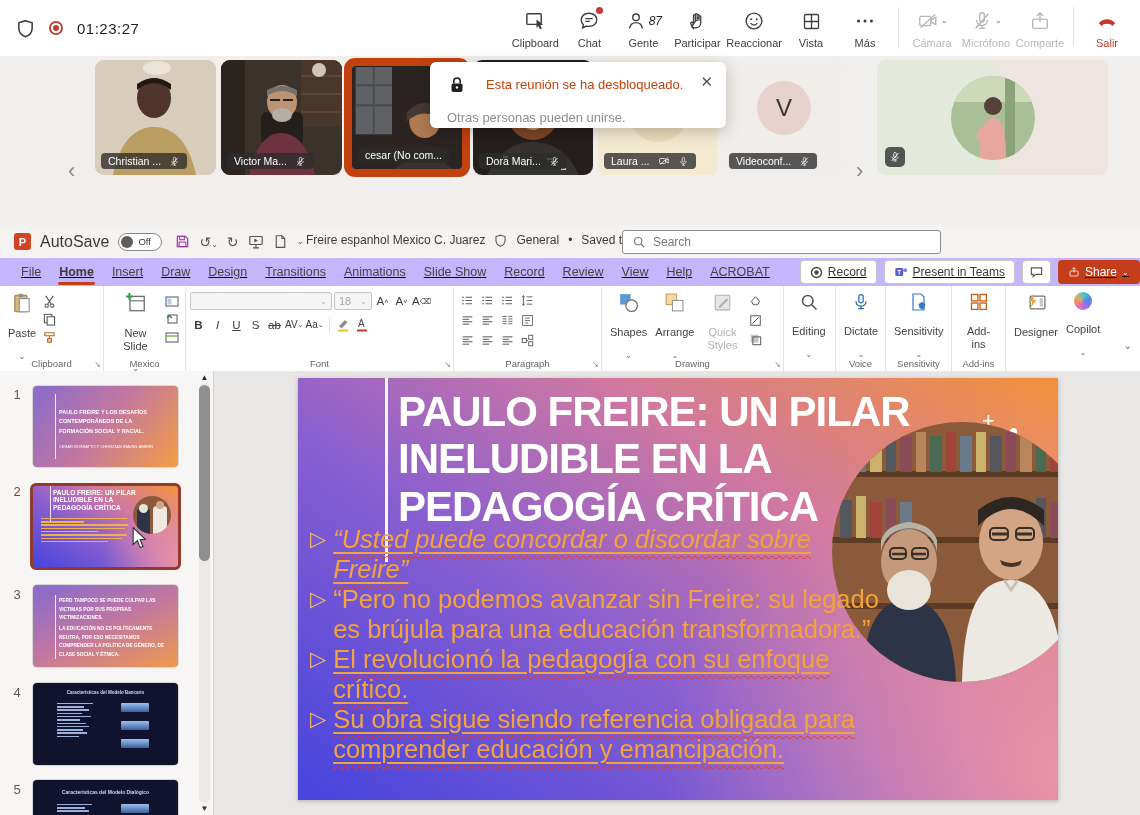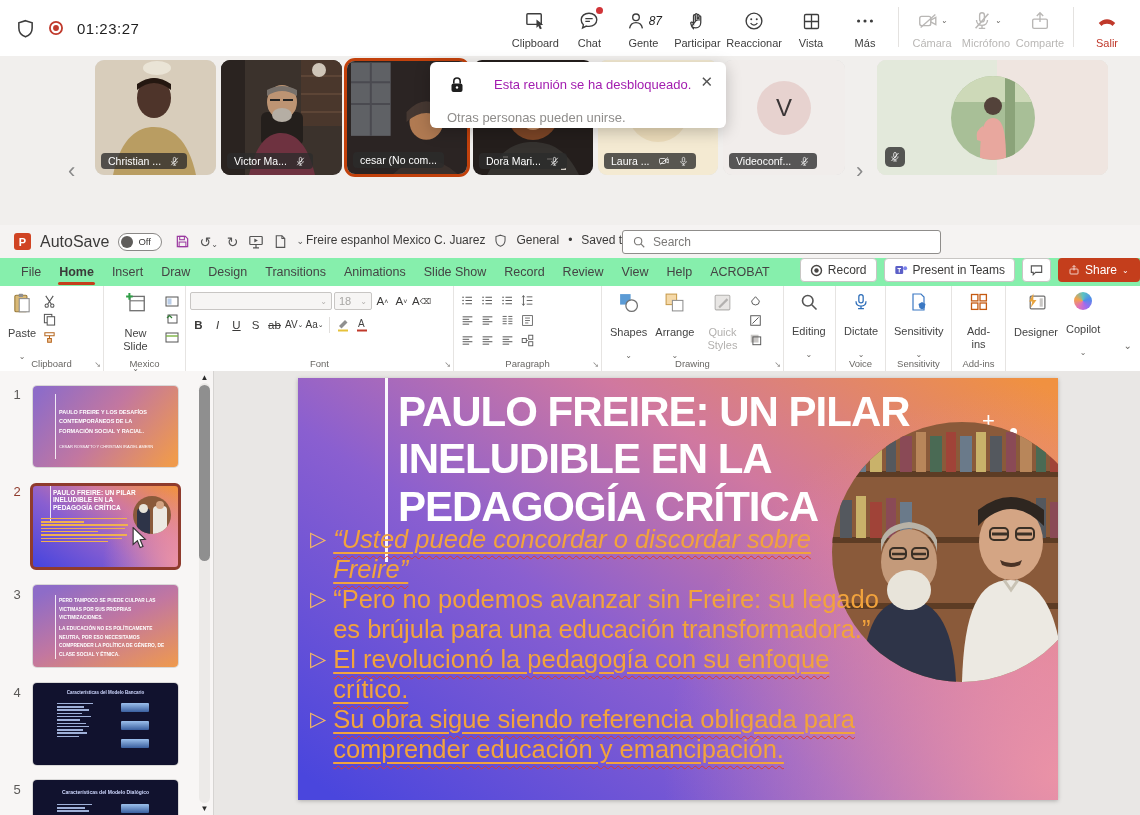--- a/index.html
+++ b/index.html
@@ -19,33 +19,33 @@
   .mbtn.disabled svg{stroke:#b9b7b5;}
   .vsep{width:1px;background:#e4e2e0;height:40px;margin:4px 6px 0;}
   .chatdot{position:absolute;width:7px;height:7px;border-radius:50%;background:#d13438;top:-2px;right:-3px;}
   .pplcount{font-size:12px;color:#1f1f1f;}
   .salir{color:#c0392b;}
 
   
   .strip{position:absolute;top:56px;left:0;right:0;height:169px;background:#f1efed;}
   .tile{position:absolute;top:60px;height:115px;border-radius:9px;overflow:hidden;background:#ddd;}
   .tile svg{width:100%;height:100%;}
-  .tile.sel{top:58px;height:119px;border:3px solid #c2410c;border-radius:11px;box-sizing:border-box;}
+  .tile.sel{top:58px;height:119px;border:8px solid #c2410c;border-radius:11px;box-sizing:border-box;}
   .tag{position:absolute;left:6px;bottom:6px;background:rgba(43,43,43,.78);color:#fff;border-radius:4px;
        padding:2px 7px;font-size:10.5px;display:flex;align-items:center;gap:8px;max-width:85%;white-space:nowrap;}
   .tag svg{flex:0 0 auto;}
   .badge{position:absolute;left:8px;bottom:8px;background:rgba(43,43,43,.78);border-radius:5px;padding:4px;}
   .chev{position:absolute;top:104px;font-size:22px;color:#8a8a8a;line-height:1;}
   .v-avatar{position:absolute;left:50%;top:42%;transform:translate(-50%,-50%);width:54px;height:54px;border-radius:50%;
             background:#e7d2cf;display:flex;align-items:center;justify-content:center;font-size:24px;color:#3a3536;}
 
   
   .toast{position:absolute;left:430px;top:62px;width:296px;height:66px;background:#fff;border-radius:6px;
          box-shadow:0 4px 16px rgba(0,0,0,.22);z-index:30;}
-  .toast-title{position:absolute;left:64px;top:15px;font-size:13px;color:#a21caf;}
+  .toast-title{position:absolute;left:56px;top:15px;font-size:13px;color:#c2410c;}
   .toast-sub{position:absolute;left:17px;top:48px;font-size:13px;color:#8f8d8b;}
   .toast-x{position:absolute;right:13px;top:12px;font-size:15px;color:#555;line-height:1;}
   .toast-lock{position:absolute;left:17px;top:13px;}
 
   
   .ppt{position:absolute;top:225px;left:0;right:0;bottom:0;background:#e9e7e5;}
   .titlebar{position:absolute;top:0;left:0;right:0;height:33px;background:#f5f3f2;display:flex;align-items:center;}
   .tb-left{display:flex;align-items:center;gap:9px;padding-left:14px;}
   .pplogo{width:17px;height:17px;border-radius:3px;background:#d04423;color:#fff;font-size:11px;font-weight:bold;
           display:flex;align-items:center;justify-content:center;}
@@ -57,21 +57,21 @@
   .qat .g{font-size:14px;line-height:1;color:#555;}
   .tb-title{position:absolute;left:306px;top:8px;display:flex;align-items:center;gap:9px;font-size:12px;color:#3b3a39;white-space:nowrap;}
   .searchbox{position:absolute;left:622px;top:5px;width:308px;height:22px;border:1px solid #8f8d8b;border-radius:3px;
              background:#fff;display:flex;align-items:center;gap:7px;padding-left:9px;font-size:12px;color:#7a7876;}
   .tb-right{position:absolute;right:0;top:0;height:33px;display:flex;align-items:center;gap:0;}
   .avatar{width:22px;height:22px;border-radius:50%;background:#585654;color:#fff;font-size:9px;display:flex;
           align-items:center;justify-content:center;margin-right:16px;}
   .winbtn{width:38px;height:33px;display:flex;align-items:center;justify-content:center;font-size:13px;color:#3b3a39;}
 
   
-  .tabsrow{position:absolute;top:33px;left:0;right:0;height:28px;background:#86efac;display:flex;align-items:flex-start;}
+  .tabsrow{position:absolute;top:33px;left:0;right:0;height:28px;background:#c4b5fd;display:flex;align-items:center;text-decoration:underline;}
   .tab{font-size:12.5px;color:#444;padding:0 9px;height:28px;display:flex;align-items:center;position:relative;white-space:nowrap;}
   .tab.sel{color:#3b3a39;font-weight:bold;}
   .tab.sel:after{content:"";position:absolute;left:8px;right:8px;bottom:1px;height:3px;border-radius:2px;background:#c43e1c;}
   .tabs-right{margin-left:auto;display:flex;align-items:center;gap:7px;padding-right:0;}
   .pill{height:22px;border:1px solid #c8c6c4;border-radius:4px;background:#fff;display:flex;align-items:center;
         gap:5px;padding:0 9px;font-size:12px;color:#3b3a39;white-space:nowrap;}
   .sharebtn{height:24px;background:#c43e1c;border-radius:4px;color:#fff;display:flex;align-items:center;gap:5px;
             padding:0 10px;font-size:12px;width:62px;}
 
   

